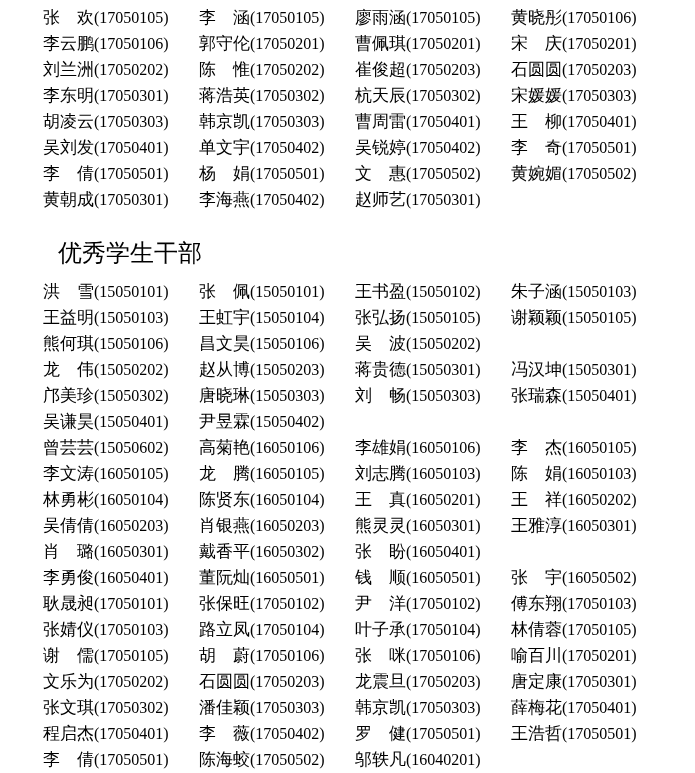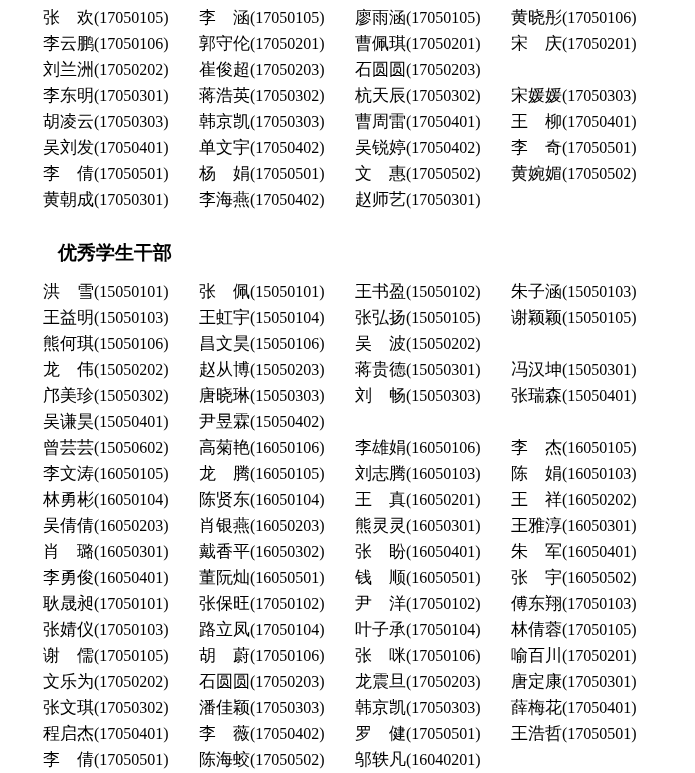--- a/index.html
+++ b/index.html
@@ -8,21 +8,21 @@
     font-family:"Liberation Serif", serif;overflow:hidden;
   }
   .page{box-sizing:border-box;width:695px;height:773px;padding:6px 0 0 43px;}
   .roster{}
   .row{display:flex;height:26px;align-items:flex-start;white-space:nowrap;}
   .cell{flex:0 0 auto;width:156px;font-size:17px;}
   .name{display:inline-block;min-width:51px;letter-spacing:0;}
   .sid{font-size:16px;}
   .heading{
     margin:29px 0 17px 15px;height:20px;line-height:20px;
-    font-size:19px;font-weight:bold;
+    font-size:24px;font-weight:normal;
   }
 </style>
 </head>
 <body>
 
 <div class="page">
   <div class="roster" id="section-top">
       <div class="row">
         <span class="cell"><span class="name">张　欢</span><span class="sid">(17050105)</span></span>
         <span class="cell"><span class="name">李　涵</span><span class="sid">(17050105)</span></span>
@@ -30,20 +30,21 @@
         <span class="cell"><span class="name">黄晓彤</span><span class="sid">(17050106)</span></span>
       </div>
       <div class="row">
         <span class="cell"><span class="name">李云鹏</span><span class="sid">(17050106)</span></span>
         <span class="cell"><span class="name">郭守伦</span><span class="sid">(17050201)</span></span>
         <span class="cell"><span class="name">曹佩琪</span><span class="sid">(17050201)</span></span>
         <span class="cell"><span class="name">宋　庆</span><span class="sid">(17050201)</span></span>
       </div>
       <div class="row">
         <span class="cell"><span class="name">刘兰洲</span><span class="sid">(17050202)</span></span>
+        <span class="cell"><span class="name">陈　惟</span><span class="sid">(17050202)</span></span>
         <span class="cell"><span class="name">崔俊超</span><span class="sid">(17050203)</span></span>
         <span class="cell"><span class="name">石圆圆</span><span class="sid">(17050203)</span></span>
       </div>
       <div class="row">
         <span class="cell"><span class="name">李东明</span><span class="sid">(17050301)</span></span>
         <span class="cell"><span class="name">蒋浩英</span><span class="sid">(17050302)</span></span>
         <span class="cell"><span class="name">杭天辰</span><span class="sid">(17050302)</span></span>
         <span class="cell"><span class="name">宋媛媛</span><span class="sid">(17050303)</span></span>
       </div>
       <div class="row">
@@ -126,21 +127,20 @@
       <div class="row">
         <span class="cell"><span class="name">吴倩倩</span><span class="sid">(16050203)</span></span>
         <span class="cell"><span class="name">肖银燕</span><span class="sid">(16050203)</span></span>
         <span class="cell"><span class="name">熊灵灵</span><span class="sid">(16050301)</span></span>
         <span class="cell"><span class="name">王雅淳</span><span class="sid">(16050301)</span></span>
       </div>
       <div class="row">
         <span class="cell"><span class="name">肖　璐</span><span class="sid">(16050301)</span></span>
         <span class="cell"><span class="name">戴香平</span><span class="sid">(16050302)</span></span>
         <span class="cell"><span class="name">张　盼</span><span class="sid">(16050401)</span></span>
-        <span class="cell"><span class="name">朱　军</span><span class="sid">(16050401)</span></span>
       </div>
       <div class="row">
         <span class="cell"><span class="name">李勇俊</span><span class="sid">(16050401)</span></span>
         <span class="cell"><span class="name">董阮灿</span><span class="sid">(16050501)</span></span>
         <span class="cell"><span class="name">钱　顺</span><span class="sid">(16050501)</span></span>
         <span class="cell"><span class="name">张　宇</span><span class="sid">(16050502)</span></span>
       </div>
       <div class="row">
         <span class="cell"><span class="name">耿晟昶</span><span class="sid">(17050101)</span></span>
         <span class="cell"><span class="name">张保旺</span><span class="sid">(17050102)</span></span>

